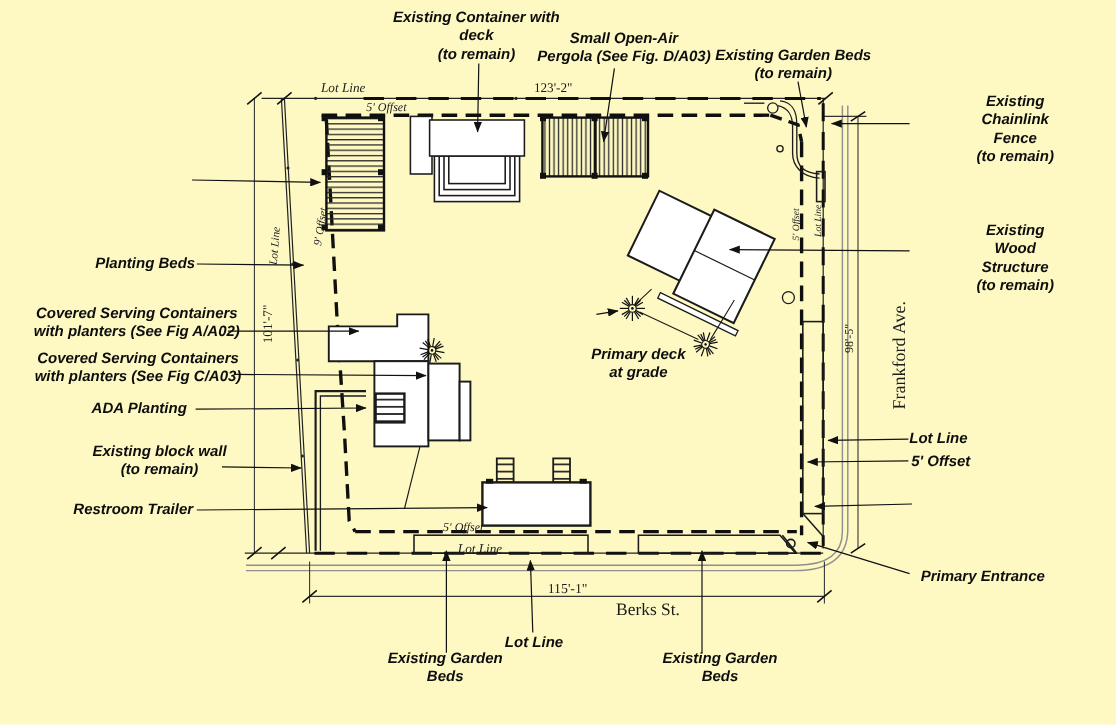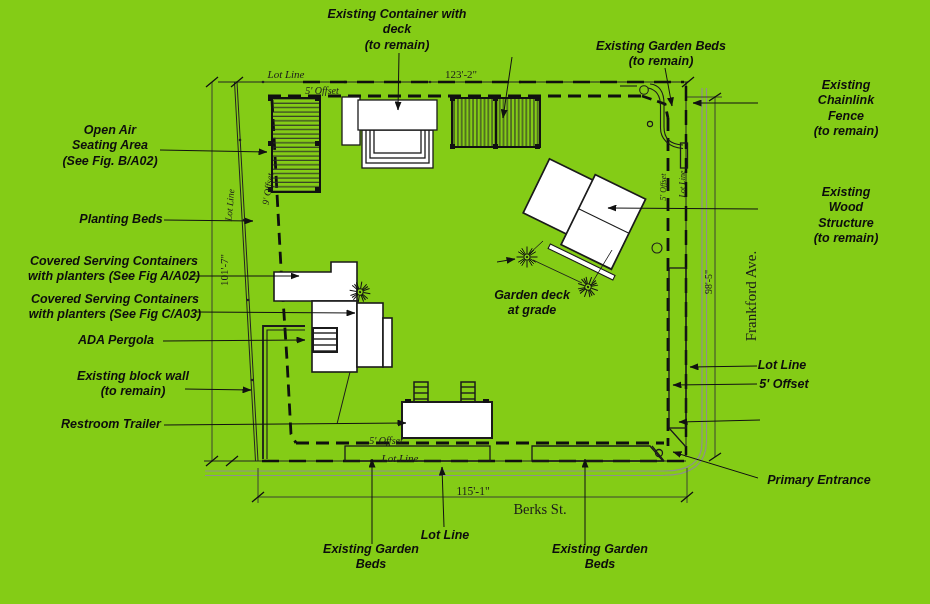--- a/index.html
+++ b/index.html
@@ -1,16 +1,16 @@
 <!DOCTYPE html>
 <html><head>
 <meta charset="utf-8">
 <style>
   html,body{margin:0;padding:0;background:#fff;}
-  .stage{position:relative;width:930px;height:604px;background:#84cc16;overflow:hidden;
+  .stage{position:relative;width:930px;height:604px;background:#fef9c3;overflow:hidden;
          font-family:"Liberation Sans",sans-serif;}
   svg{position:absolute;left:0;top:0;}
   .lbl{position:absolute;transform:translate(-50%,-50%);text-align:center;
        font:italic 700 12.5px/1.22 "Liberation Sans",sans-serif;color:#0d0d0d;
        white-space:pre-line;}
   .ptxt{position:absolute;transform:translate(-50%,-50%) rotate(var(--r,0deg));
         font:italic 400 11px "Liberation Serif",serif;color:#1b1b1b;white-space:nowrap;}
   .pdim{font-style:normal;}
 </style>
 </head>
@@ -214,42 +214,41 @@
     <path d="M497,262 L515,259"></path>
     <path d="M444,527 L442,467"></path>
     <path d="M372,544 L372,459"></path>
     <path d="M585,544 L585,459"></path>
   </g>
 </svg>
 
 <div class="lbl" style="left:397px;top:30px">Existing Container with
 deck
 (to remain)</div>
+<div class="lbl" style="left:520px;top:40px">Small Open-Air
+Pergola (See Fig. D/A03)</div>
 <div class="lbl" style="left:661px;top:54px">Existing Garden Beds
 (to remain)</div>
 <div class="lbl" style="left:846px;top:108px">Existing Chainlink Fence
 (to remain)</div>
 <div class="lbl" style="left:846px;top:215px">Existing Wood Structure
 (to remain)</div>
 <div class="lbl" style="left:782px;top:366px">Lot Line</div>
 <div class="lbl" style="left:784px;top:385px">5' Offset</div>
 <div class="lbl" style="left:819px;top:481px">Primary Entrance</div>
-<div class="lbl" style="left:110px;top:146px">Open Air
-Seating Area
-(See Fig. B/A02)</div>
 <div class="lbl" style="left:121px;top:220px">Planting Beds</div>
 <div class="lbl" style="left:114px;top:269px">Covered Serving Containers
 with planters (See Fig A/A02)</div>
 <div class="lbl" style="left:115px;top:307px">Covered Serving Containers
 with planters (See Fig C/A03)</div>
-<div class="lbl" style="left:116px;top:341px">ADA Pergola</div>
+<div class="lbl" style="left:116px;top:341px">ADA Planting</div>
 <div class="lbl" style="left:133px;top:384px">Existing block wall
 (to remain)</div>
 <div class="lbl" style="left:111px;top:425px">Restroom Trailer</div>
-<div class="lbl" style="left:532px;top:303px">Garden deck
+<div class="lbl" style="left:532px;top:303px">Primary deck
 at grade</div>
 <div class="lbl" style="left:445px;top:536px">Lot Line</div>
 <div class="lbl" style="left:371px;top:557px">Existing Garden
 Beds</div>
 <div class="lbl" style="left:600px;top:557px">Existing Garden
 Beds</div>
 
 <div class="ptxt" style="left:286px;top:74px;font-size:11px">Lot Line</div>
 <div class="ptxt" style="left:322px;top:90px;font-size:10px">5' Offset</div>
 <div class="ptxt pdim" style="left:461px;top:74px;font-size:11px">123'-2"</div>

